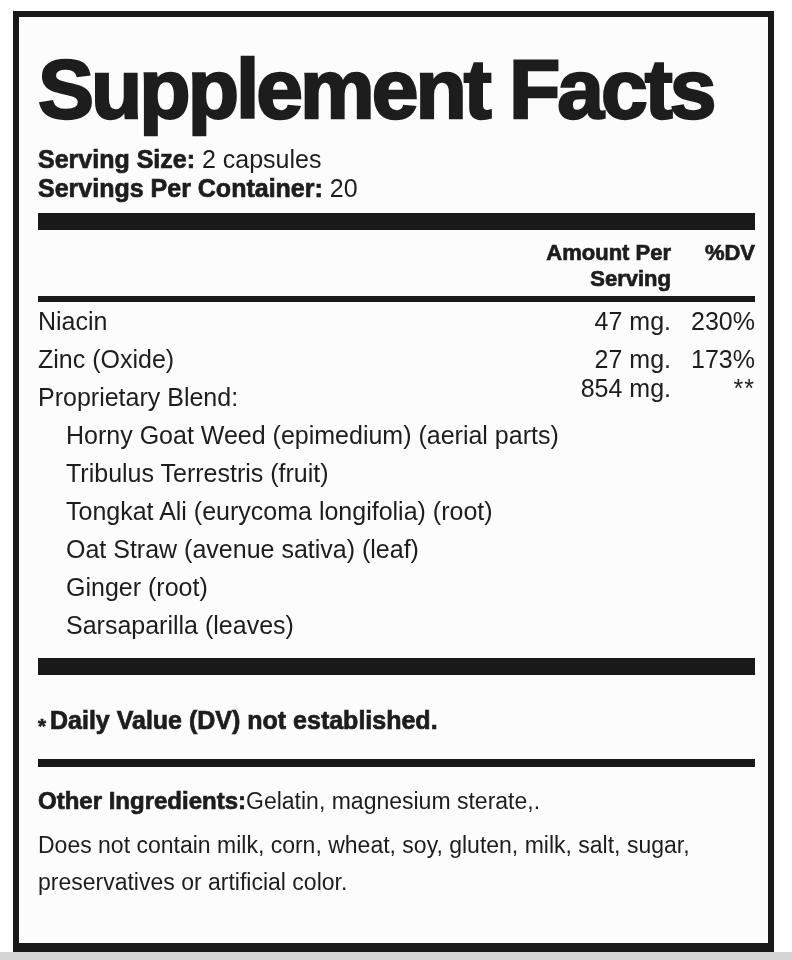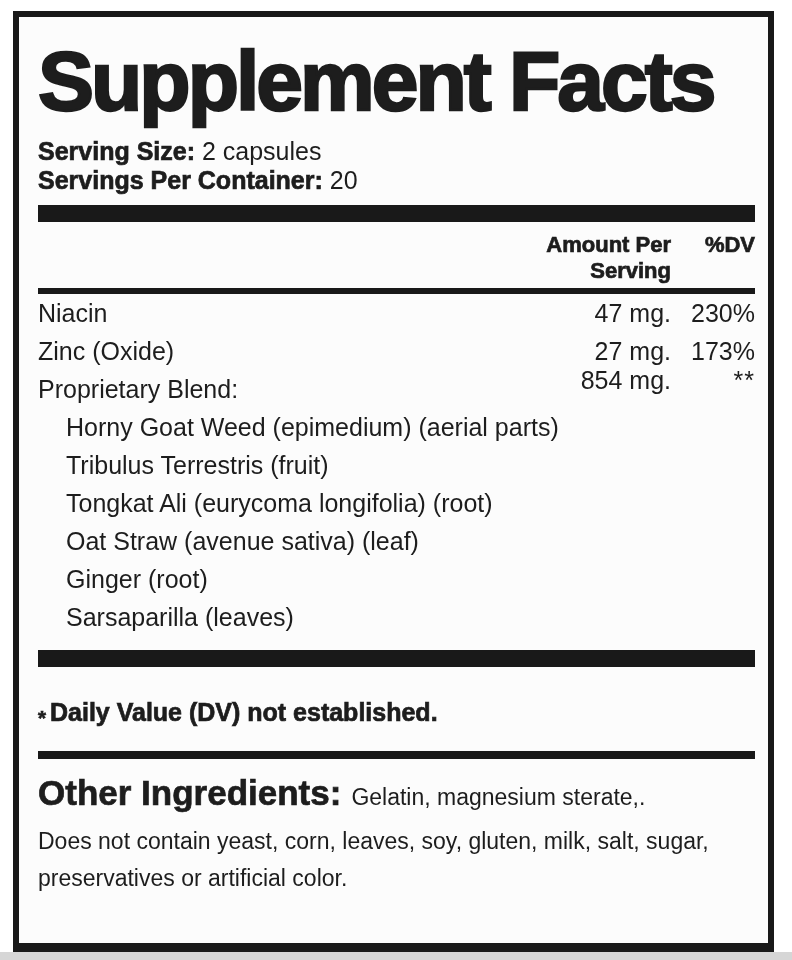--- a/index.html
+++ b/index.html
@@ -17,21 +17,21 @@
     width: 792px; height: 8px;
     background: #d6d6d6;
   }
   .label-box {
     position: absolute;
     left: 13px; top: 11px;
     width: 761px; height: 941px;
     background: #fcfcfc;
     border: 6px solid #191919;
     border-bottom-width: 9px;
-    padding: 4px 13px 0 19px;
+    padding: 12px 13px 0 19px;
     overflow: hidden;
   }
   .title {
     margin-top: 16px;
     font-size: 84px;
     line-height: 88px;
     font-weight: bold;
     letter-spacing: -3px;
     -webkit-text-stroke: 2.4px #1d1d1d;
     white-space: nowrap;
@@ -79,22 +79,22 @@
     transform: translateY(4px);
     font-size: 0.82em;
     margin-right: 4px;
   }
   .other-line {
     margin-top: 19px;
     font-size: 23px;
     line-height: 30px;
   }
   .other-label {
-    font-size: 35px;
-    margin-right: 10px;
+    font-size: 24px;
+    margin-right: 0;
   }
   .disclaimer {
     margin-top: 11px;
     font-size: 23px;
     line-height: 37px;
   }
 </style>
 </head>
 <body>
 
@@ -156,19 +156,19 @@
     <span class="star">*</span><span>Daily Value (DV) not established.</span>
   </p>
 
   <div class="bar bar-med"></div>
 
   <p class="other-line">
     <span class="b other-label">Other Ingredients:</span><span>Gelatin, magnesium sterate,.</span>
   </p>
 
   <p class="disclaimer">
-    <span>Does not contain yeast, corn, leaves, soy, gluten, milk, salt, sugar,</span><br>
+    <span>Does not contain milk, corn, wheat, soy, gluten, milk, salt, sugar,</span><br>
     <span>preservatives or artificial color.</span>
   </p>
 
 </div>
 
 <div class="bottom-strip"></div>
 
 </body></html>

